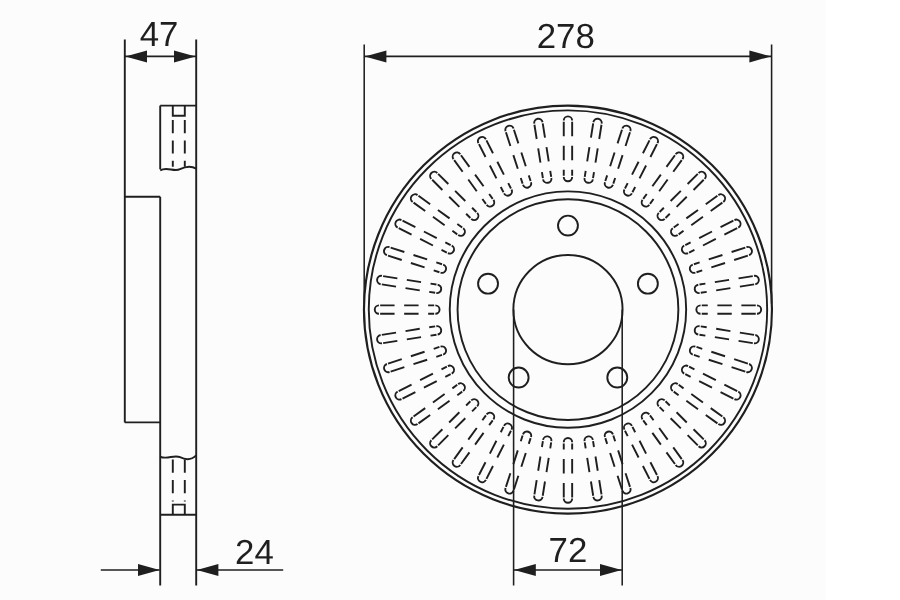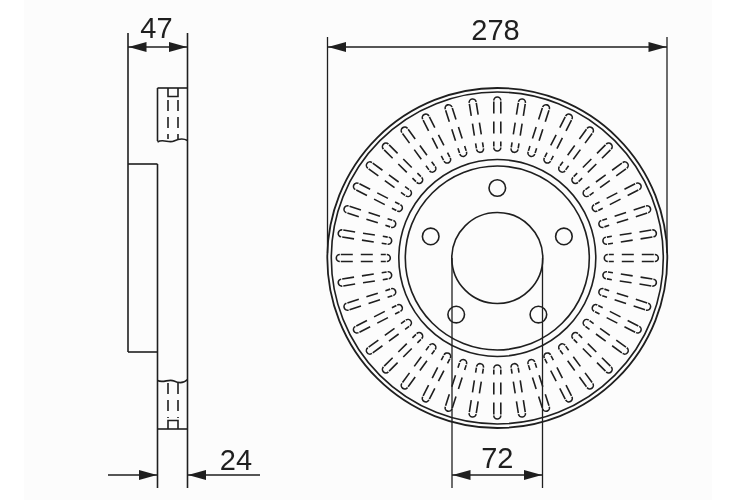--- a/index.html
+++ b/index.html
@@ -2,21 +2,20 @@
 <html><head>
 <meta charset="utf-8">
 <style>
   html,body{margin:0;padding:0;background:#ffffff;}
   .canvas{
     position:relative;
     width:688px;height:500px;
     background:#fcfcfc;
     overflow:hidden;
     font-family:"Liberation Sans", sans-serif;
-    margin-left:24px;
   }
   svg{display:block;}
   text{
     font-family:"Liberation Sans", sans-serif;
     font-size:29px;
     fill:#1f1f1f;
   }
   .thick{stroke:#1f1f1f;stroke-width:1.8;fill:none;}
   .mid{stroke:#1f1f1f;stroke-width:1.6;fill:none;}
   .thin{stroke:#1f1f1f;stroke-width:1.3;fill:none;}

